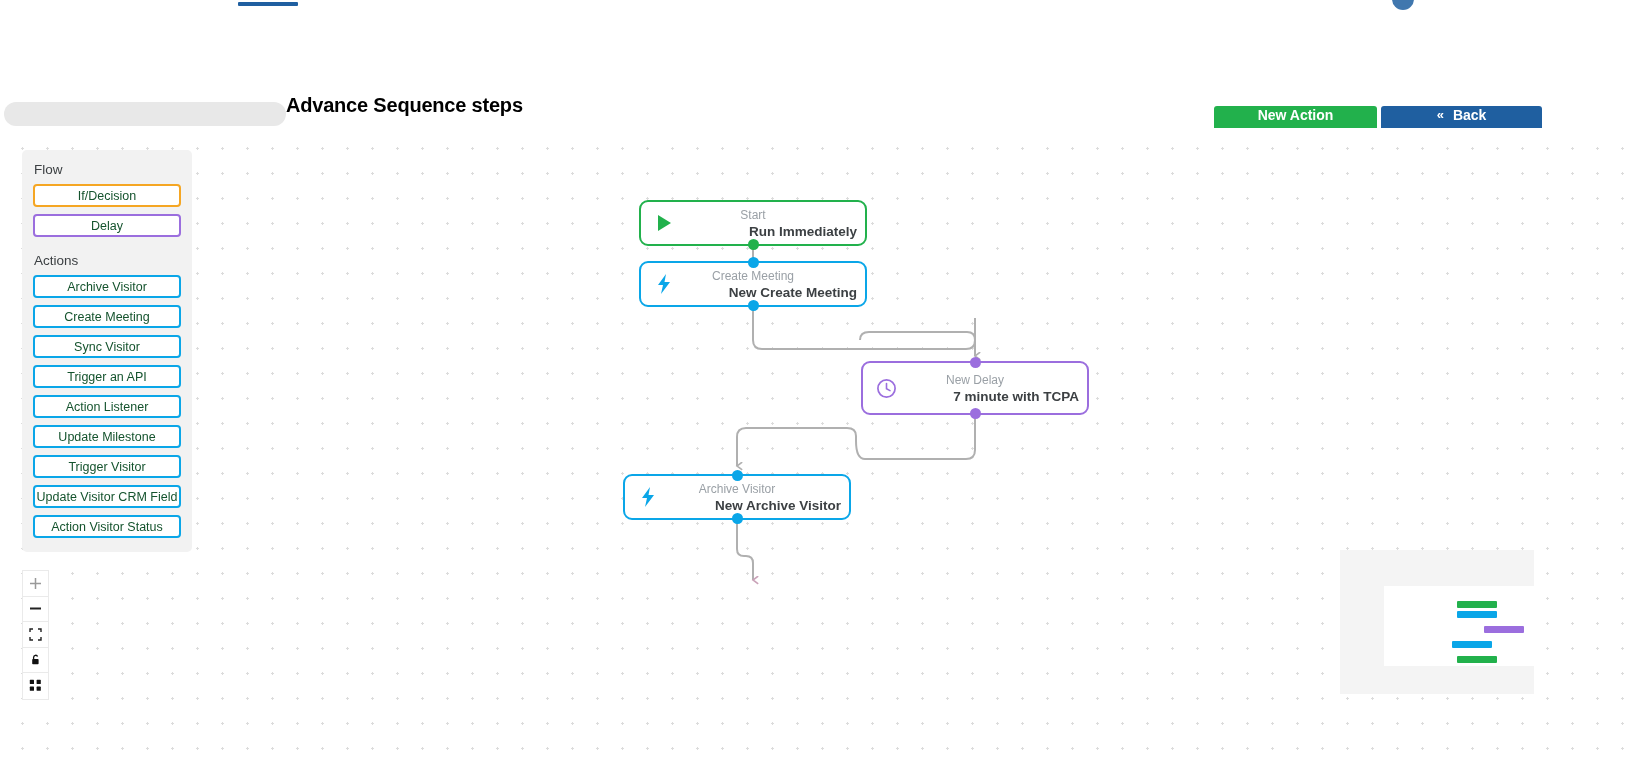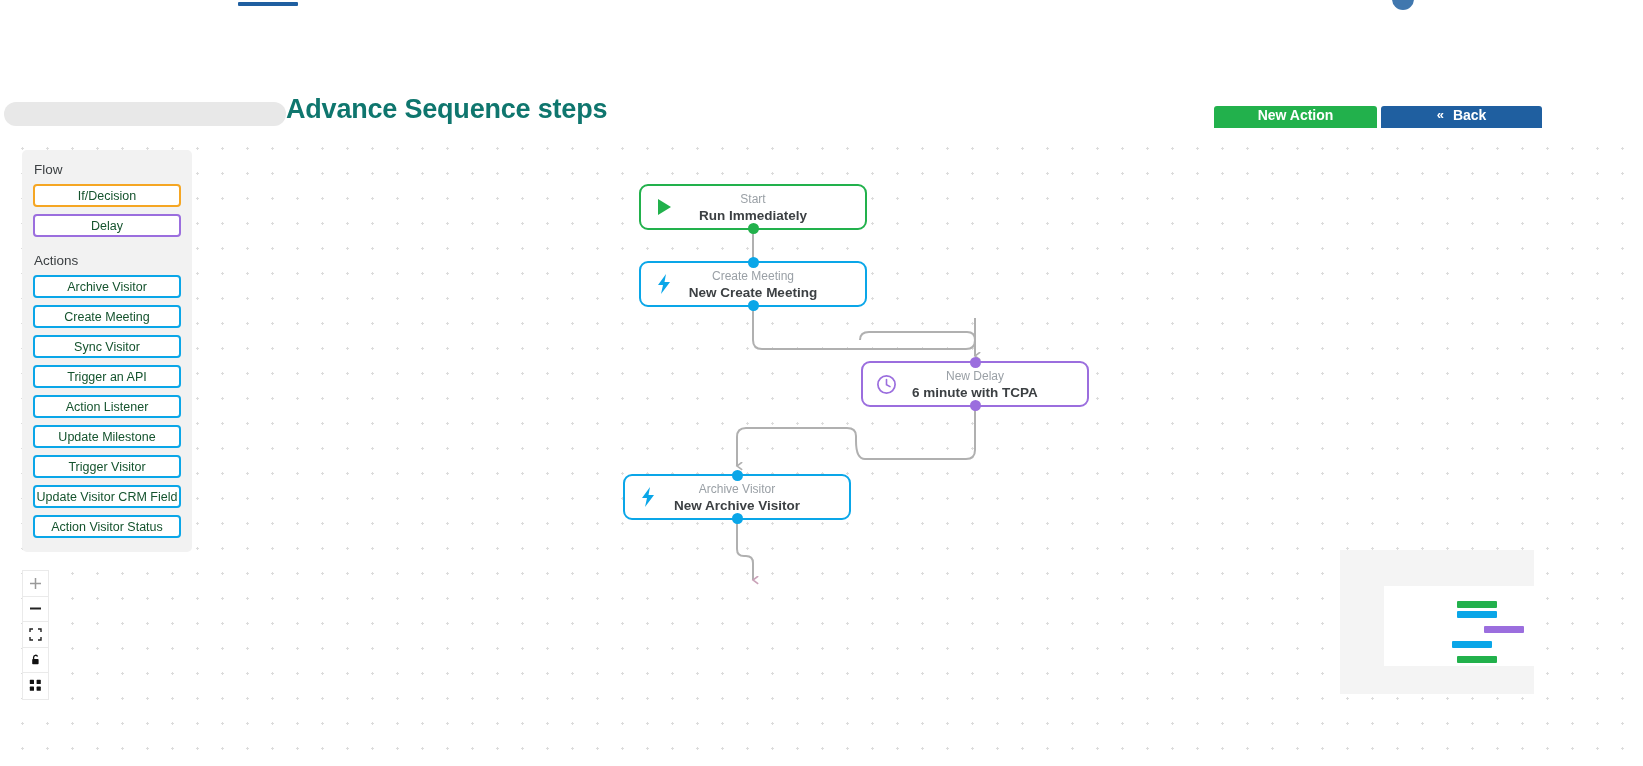--- a/index.html
+++ b/index.html
@@ -27,21 +27,21 @@
   }
 
   
   #page-header { position: absolute; left: 0; top: 46px; width: 1643px; height: 80px; }
   #redaction {
     position: absolute; left: 4px; top: 56px; width: 282px; height: 24px;
     background: #e8e8e8; border-radius: 12px;
   }
   #page-title {
     position: absolute; left: 286px; top: 48px;
-    font-size: 27px; font-weight: 600; color: #0f766e;
+    font-size: 20px; font-weight: 600; color: #000000;
     letter-spacing: -0.2px; white-space: nowrap;
   }
   #subtitle-row {
     position: absolute; left: 8px; top: 100px;
     font-size: 13.5px; color: #4a4a4a; white-space: nowrap;
   }
   #show-table-link { color: #2d7dd2; text-decoration: none; cursor: pointer; }
 
   .hdr-btn {
     position: absolute; top: 60px; height: 39px;
@@ -124,21 +124,21 @@
   .node.purple { border: 2px solid #9b6ede; }
 
   .node-icon {
     position: absolute; left: 12px; top: 50%; transform: translateY(-50%);
     width: 22px; height: 22px; display: flex; align-items: center; justify-content: center;
   }
   .node-text {
     width: 100%; text-align: center; padding: 0 8px; pointer-events: none;
   }
   .node-subtitle { font-size: 12px; color: #9aa0a6; line-height: 16px; }
-  .node-title    { font-size: 13.5px; font-weight: 700; color: #3c4043; line-height: 17px; }
+  .node-title    { font-size: 13.5px; font-weight: 700; color: #3c4043; line-height: 17px; text-align: right; }
   .node.endnode .node-title { line-height: 1; }
 
   .port {
     position: absolute; width: 11px; height: 11px; border-radius: 50%;
     left: 50%; margin-left: -5.5px;
   }
   .port.green  { background: #22b14c; }
   .port.blue   { background: #0aa6e8; }
   .port.purple { background: #9b6ede; }
   .port.top    { top: -6px; }
@@ -240,21 +240,21 @@
     <path d="M753,182 L753,212 Q753,221 762,221 L966,221 Q975,221 975,212 L975,190" stroke="#b0b0b0" stroke-width="2" fill="none"></path>
 
     <path d="M860,212 Q860,204 869,204 L967,204 Q975,204 975,212 L975,228" stroke="#b0b0b0" stroke-width="2" fill="none" marker-end="url(#arrow-grey)"></path>
 
     <path d="M975,279 L975,320 Q975,329 966,329 L746,329 Q737,329 737,320 L737,300" stroke="#b0b0b0" stroke-width="2" fill="none" style="display:none"></path>
     <path d="M975,279 L975,322 Q975,331 966,331 L865,331 Q856,331 856,313 L856,308 Q856,300 847,300 L746,300 Q737,300 737,309 L737,338" stroke="#b0b0b0" stroke-width="2" fill="none" marker-end="url(#arrow-grey)"></path>
 
     <path d="M737,392 L737,421 Q737,428 744,428 L746,428 Q753,428 753,435 L753,452" stroke="#b0b0b0" stroke-width="2" fill="none" marker-end="url(#arrow-pink)"></path>
   </svg>
 
-  <div class="node green" style="left:639px; top:56px; width:228px; height:46px;">
+  <div class="node green" style="left:639px; top:72px; width:228px; height:46px;">
     <div class="node-icon">
       <svg width="17" height="18" viewBox="0 0 17 18">
           <path d="M2 1 L15 9 L2 17 Z" fill="#22b14c"></path>
         </svg>
     </div>
     <div class="node-text">
       <div class="node-subtitle">Start</div>
       <div class="node-title">Run Immediately</div>
     </div>
     <div class="port green bottom"></div>
@@ -267,30 +267,30 @@
         </svg>
     </div>
     <div class="node-text">
       <div class="node-subtitle">Create Meeting</div>
       <div class="node-title">New Create Meeting</div>
     </div>
     <div class="port blue top"></div>
     <div class="port blue bottom"></div>
   </div>
 
-  <div class="node purple" style="left:861px; top:233px; width:228px; height:46px;">
+  <div class="node purple" style="left:861px; top:233px; width:228px; height:54px;">
     <div class="node-icon">
       <svg width="21" height="21" viewBox="0 0 21 21">
         <circle cx="10.5" cy="10.5" r="8.6" fill="none" stroke="#9b6ede" stroke-width="1.7"></circle>
         <path d="M10.5 5.6 V10.8 L14 12.6" fill="none" stroke="#9b6ede" stroke-width="1.6" stroke-linecap="round"></path>
       </svg>
     </div>
     <div class="node-text">
       <div class="node-subtitle">New Delay</div>
-      <div class="node-title">6 minute with TCPA</div>
+      <div class="node-title">7 minute with TCPA</div>
     </div>
     <div class="port purple top"></div>
     <div class="port purple bottom"></div>
   </div>
 
   <div class="node blue" style="left:623px; top:346px; width:228px; height:46px;">
     <div class="node-icon">
       <svg width="14" height="20" viewBox="0 0 14 20">
           <path d="M9 0 L1 11 L6 11 L4 20 L13 8 L7.5 8 Z" fill="#0aa6e8"></path>
         </svg>

